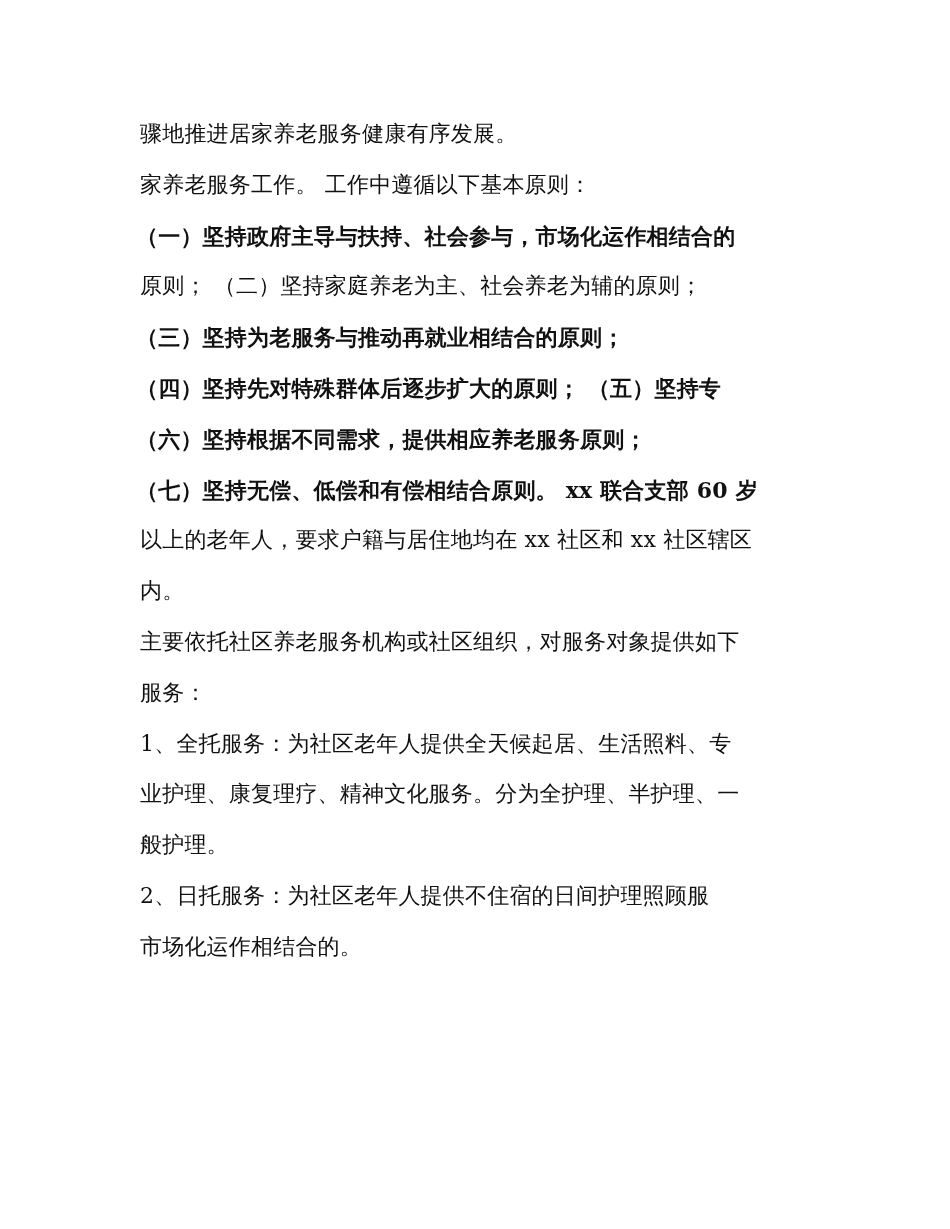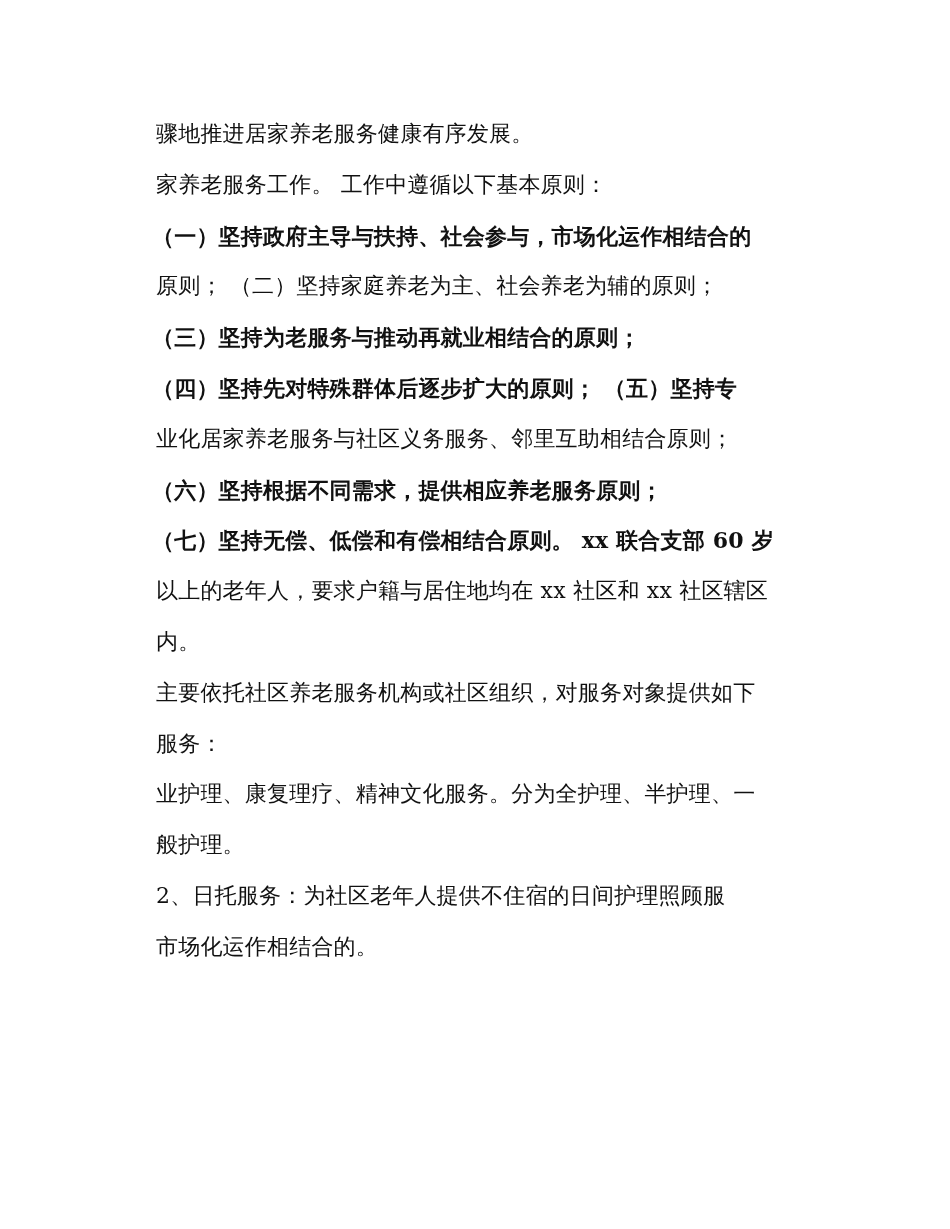--- a/index.html
+++ b/index.html
@@ -16,21 +16,21 @@
     .page {
       position: absolute;
       left: 0;
       top: 0;
       width: 950px;
       height: 1229px;
       background: #ffffff;
     }
     .content {
       position: absolute;
-      left: 156px;
+      left: 140px;
       top: 109px;
       width: 680px;
       font-family: "DejaVu Serif", "Liberation Serif", serif;
       font-size: 22px;
       color: #111111;
     }
     .line {
       height: 50.8px;
       line-height: 50.8px;
       white-space: nowrap;
@@ -45,25 +45,25 @@
 <body>
 
 <div class="page">
   <div class="content">
     <div class="line">骤地推进居家养老服务健康有序发展。</div>
     <div class="line">家养老服务工作。 工作中遵循以下基本原则：</div>
     <div class="line indent-paren">（一）坚持政府主导与扶持、社会参与，市场化运作相结合的</div>
     <div class="line">原则；  （二）坚持家庭养老为主、社会养老为辅的原则；</div>
     <div class="line indent-paren">（三）坚持为老服务与推动再就业相结合的原则；</div>
     <div class="line indent-paren">（四）坚持先对特殊群体后逐步扩大的原则；  （五）坚持专</div>
-    <div class="line">业化居家养老服务与社区义务服务、邻里互助相结合原则；</div>
     <div class="line indent-paren">（六）坚持根据不同需求，提供相应养老服务原则；</div>
     <div class="line indent-paren">（七）坚持无偿、低偿和有偿相结合原则。 xx 联合支部 60 岁</div>
     <div class="line">以上的老年人，要求户籍与居住地均在 xx 社区和 xx 社区辖区</div>
     <div class="line">内。</div>
     <div class="line">主要依托社区养老服务机构或社区组织，对服务对象提供如下</div>
     <div class="line">服务：</div>
+    <div class="line">1、全托服务：为社区老年人提供全天候起居、生活照料、专</div>
     <div class="line">业护理、康复理疗、精神文化服务。分为全护理、半护理、一</div>
     <div class="line">般护理。</div>
     <div class="line">2、日托服务：为社区老年人提供不住宿的日间护理照顾服</div>
     <div class="line">市场化运作相结合的。</div>
   </div>
 </div>
 
 </body></html>

